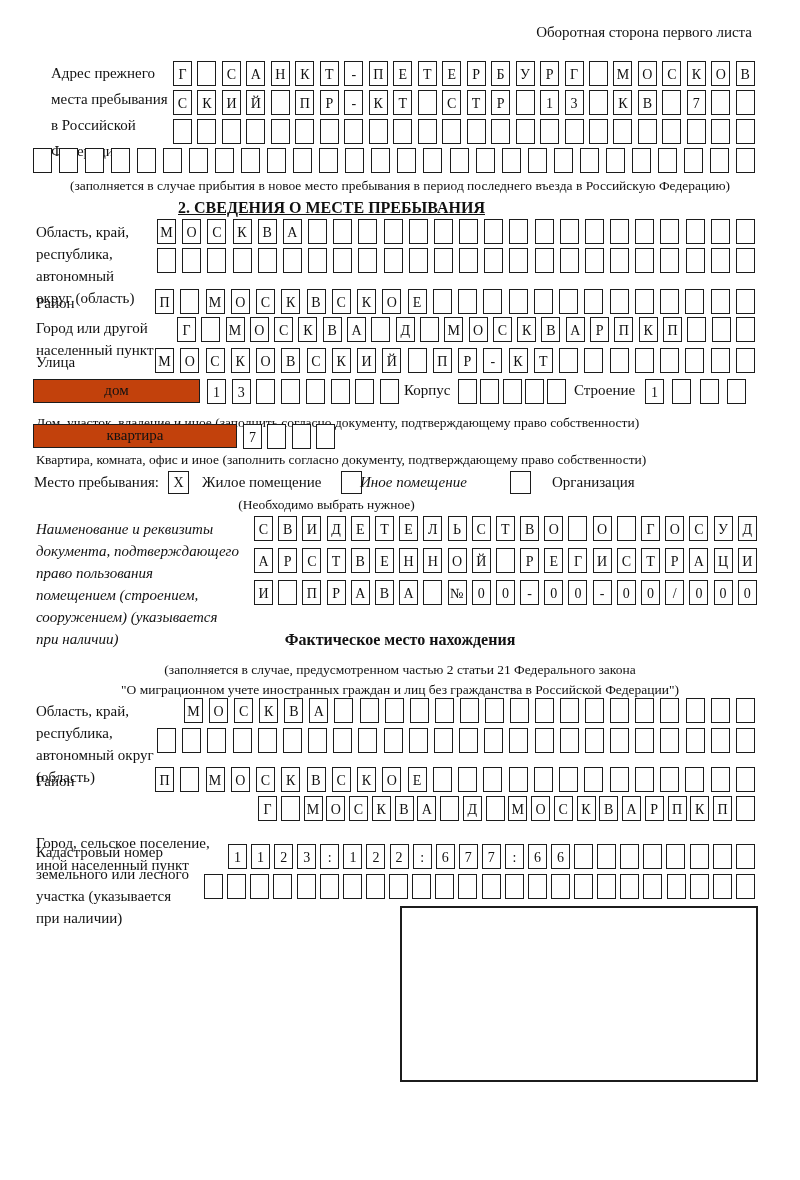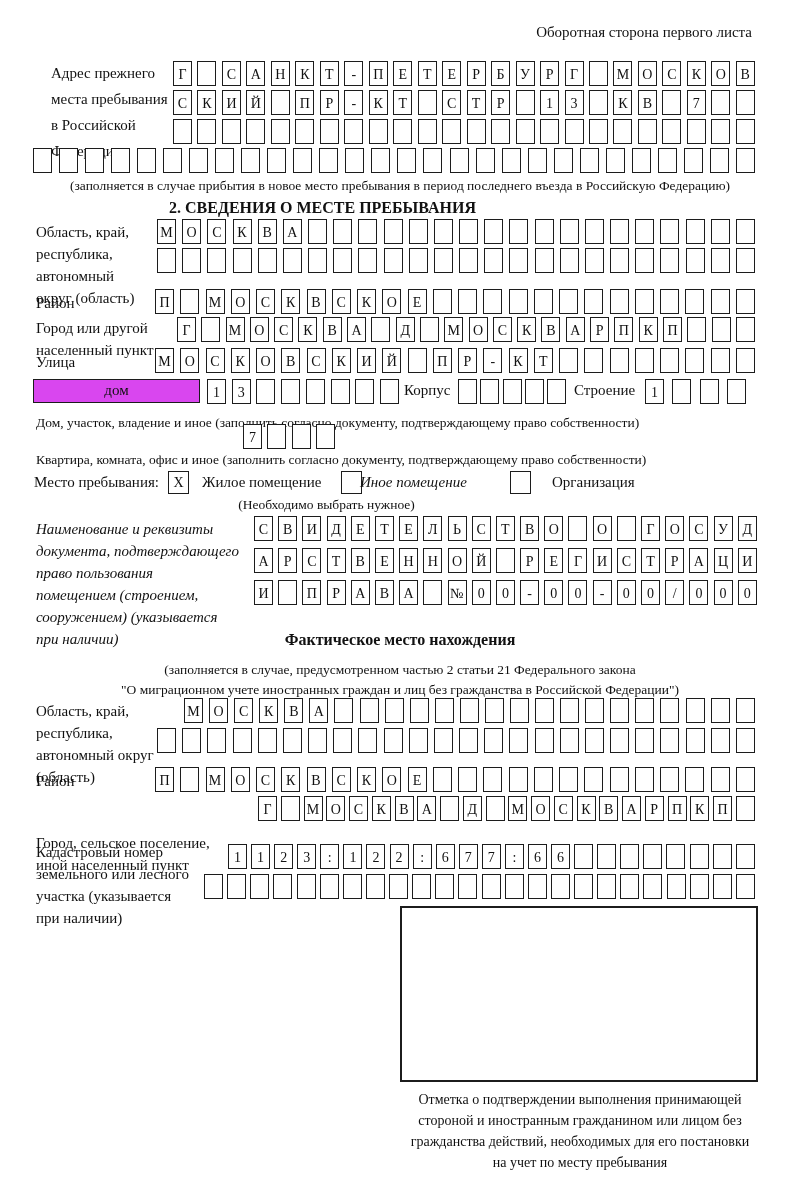--- a/index.html
+++ b/index.html
@@ -14,21 +14,21 @@
   .center{text-align:center;}
   .title{font-size:16px;font-weight:bold;}
   .cellrow{position:absolute;display:flex;justify-content:space-between;}
   .cell{
     flex:0 0 19px;width:19px;height:25px;border:1.5px solid #1c1c1c;
     font-size:14px;line-height:25px;text-align:center;box-sizing:border-box;
     background:#fff;
   }
   .fieldbox{
     position:absolute;border:1.5px solid #1c1c1c;box-sizing:border-box;
-    font-size:15px;text-align:center;background:#d946ef;
+    font-size:15px;text-align:center;background:#c2410c;
   }
   .checkbox{
     position:absolute;width:21px;height:23px;border:1.5px solid #1c1c1c;
     box-sizing:border-box;font-size:14px;line-height:21px;text-align:center;background:#fff;
   }
   .inline-lbl{position:absolute;font-size:15px;white-space:nowrap;}
   .bigbox{position:absolute;border:2px solid #1c1c1c;box-sizing:border-box;background:#fff;}
 </style>
 </head>
 <body>
@@ -144,21 +144,21 @@
       <div class="cell"></div>
       <div class="cell"></div>
       <div class="cell"></div>
       <div class="cell"></div>
       <div class="cell"></div>
       <div class="cell"></div>
       <div class="cell"></div>
     </div>
   <div class="abs note center" style="left:0;top:178px;width:800px;">(заполняется в случае прибытия в новое место пребывания в период последнего въезда в Российскую Федерацию)</div>
 
-  <div class="abs title center" style="left:0;top:199px;width:645px;">2. СВЕДЕНИЯ О МЕСТЕ ПРЕБЫВАНИЯ</div>
+  <div class="abs title center" style="left:9px;top:199px;width:645px;text-decoration:underline;">2. СВЕДЕНИЯ О МЕСТЕ ПРЕБЫВАНИЯ</div>
 
   <div class="abs lbl" style="left:36px;top:221px;">Область, край,
 республика,
 автономный
 округ (область)</div>
   <div class="cellrow" style="left:157px;top:219px;width:598px;">
       <div class="cell">М</div>
       <div class="cell">О</div>
       <div class="cell">С</div>
       <div class="cell">К</div>
@@ -316,20 +316,21 @@
     </div>
   <div class="inline-lbl" style="left:574px;top:382px;">Строение</div>
   <div class="cellrow" style="left:645px;top:379px;width:101px;">
       <div class="cell">1</div>
       <div class="cell"></div>
       <div class="cell"></div>
       <div class="cell"></div>
     </div>
   <div class="abs note" style="left:36px;top:407px;margin-top:8px;">Дом, участок, владение и иное (заполнить согласно документу, подтверждающему право собственности)</div>
 
+  <div class="fieldbox" style="left:33px;top:424px;width:204px;height:24px;line-height:21px;">квартира</div>
   <div class="cellrow" style="left:243px;top:424px;width:92px;">
       <div class="cell">7</div>
       <div class="cell"></div>
       <div class="cell"></div>
       <div class="cell"></div>
     </div>
   <div class="abs note" style="left:36px;top:452px;">Квартира, комната, офис и иное (заполнить согласно документу, подтверждающему право собственности)</div>
 
   <div class="inline-lbl" style="left:34px;top:474px;">Место пребывания:</div>
   <div class="checkbox" style="left:168px;top:471px;">X</div>
@@ -581,18 +582,14 @@
       <div class="cell"></div>
       <div class="cell"></div>
       <div class="cell"></div>
       <div class="cell"></div>
       <div class="cell"></div>
       <div class="cell"></div>
       <div class="cell"></div>
     </div>
 
   <div class="bigbox" style="left:400px;top:906px;width:358px;height:176px;"></div>
-  <div class="abs center" style="left:384px;top:1089px;width:392px;font-size:14px;line-height:21px;white-space:pre-line;">Отметка о подтверждении выполнения принимающей
-стороной и иностранным гражданином или лицом без
-гражданства действий, необходимых для его постановки
-на учет по месту пребывания</div>
 
 </div>
 
 </body></html>

